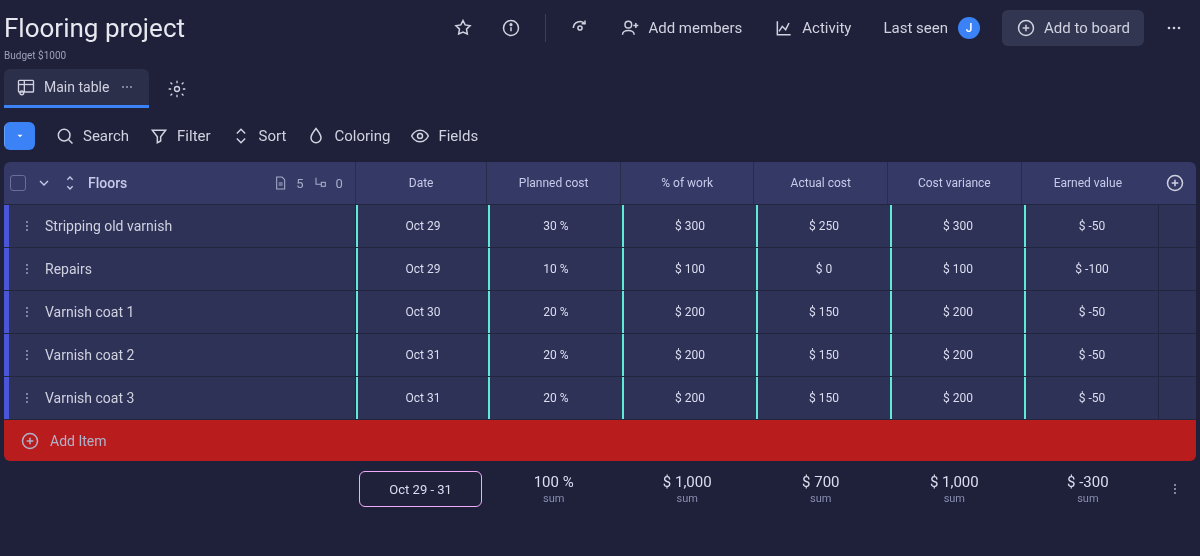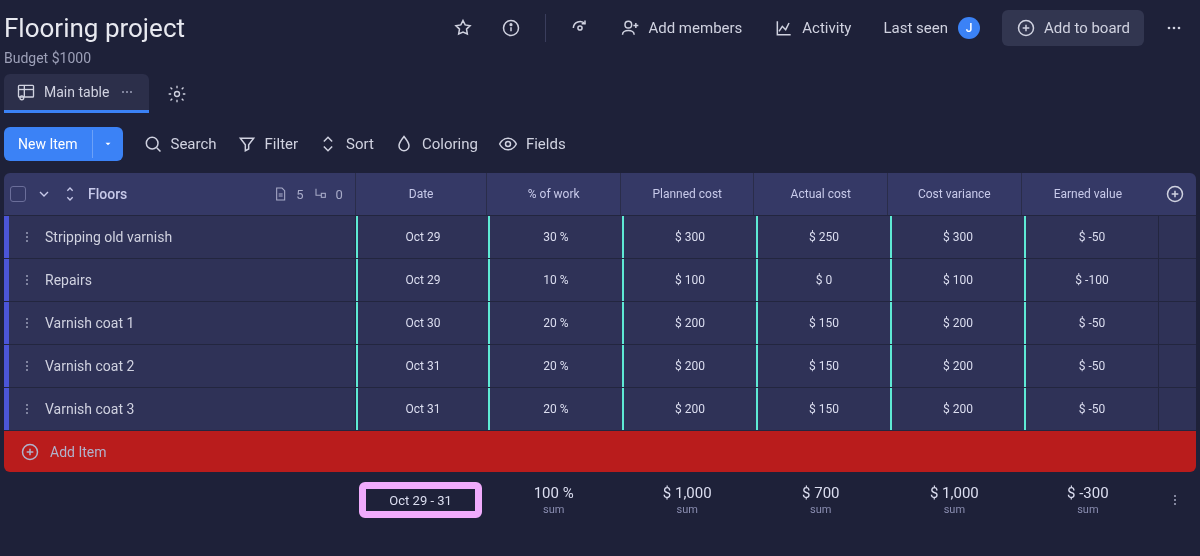--- a/index.html
+++ b/index.html
@@ -49,21 +49,21 @@
     background: #323650;
     border-radius: 6px;
     padding: 8px 14px;
     display: flex; align-items: center; gap: 8px;
     cursor: pointer;
     font-size: 15px;
   }
   .subheader {
     padding: 4px 4px 8px 4px;
     color: #9da0b8;
-    font-size: 14px;
+    font-size: 10px;
   }
   .tabs-row {
     display: flex; align-items: center; gap: 12px;
     padding: 0 4px;
     text-align: center;
   }
   .tab {
     display: flex; align-items: center; gap: 8px;
     background: #2c2f4a;
     border-radius: 6px 6px 0 0;
@@ -152,21 +152,21 @@
     display:flex; align-items:stretch; height:48px;
     margin-top:4px;
   }
   .summary .spacer { width:352px; }
   .sum-cell {
     display:flex; flex-direction:column; align-items:center; justify-content:center;
     border-left:1px solid #2a2d4a00;
     gap:1px;
   }
   .sum-cell.date-range {
-    border:7px solid #f0abfc; border-radius:6px; margin:6px 4px;
+    border:1px solid #f0abfc; border-radius:6px; margin:6px 4px;
     width:124px; display:flex; align-items:center; justify-content:center;
     font-size:13px; color:#dcdef0;
   }
   .sum-val { font-size:15px; color:#dcdef0; }
   .sum-lbl { font-size:11px; color:#8a8db0; }
   .sum-menu { width:42px; display:flex; align-items:center; justify-content:center; color:#9da0b8; cursor:pointer;}
   svg { display:block; }
   .ico { width:20px; height:20px; }
   .ico-sm { width:16px; height:16px; }
 </style>
@@ -274,21 +274,20 @@
       <svg class="ico" viewBox="0 0 24 24" fill="none" stroke="currentColor" stroke-width="1.6">
           <circle cx="12" cy="12" r="3"></circle>
           <path d="M12 2v3M12 19v3M4.2 4.2l2.1 2.1M17.7 17.7l2.1 2.1M2 12h3M19 12h3M4.2 19.8l2.1-2.1M17.7 6.3l2.1-2.1"></path>
         </svg>
     </span>
   </div>
 </div>
 
 <div class="toolbar">
   <div class="new-item">
-    <span class="lbl">New Item</span>
     <span class="drop">
       <svg width="10" height="10" viewBox="0 0 24 24" fill="currentColor">
           <path d="M6 9l6 6 6-6z"></path>
         </svg>
     </span>
   </div>
   <div class="tb-btn">
     <span>
         <svg class="ico" viewBox="0 0 24 24" fill="none" stroke="currentColor" stroke-width="1.8">
           <circle cx="11" cy="11" r="7"></circle>
@@ -361,22 +360,22 @@
         <span>
             <svg class="ico-sm" viewBox="0 0 24 24" fill="none" stroke="currentColor" stroke-width="1.6">
               <path d="M6 4v10h8"></path>
               <rect x="14" y="11" width="6" height="6"></rect>
             </svg>
           </span>
         <span>0</span>
       </div>
     </div>
     <div class="col-head c-date">Date</div>
+    <div class="col-head c-pc">Planned cost</div>
     <div class="col-head c-pct">% of work</div>
-    <div class="col-head c-pc">Planned cost</div>
     <div class="col-head c-ac">Actual cost</div>
     <div class="col-head c-cv">Cost variance</div>
     <div class="col-head c-ev">Earned value</div>
     <div class="c-add">
       <svg class="ico" viewBox="0 0 24 24" fill="none" stroke="currentColor" stroke-width="1.8">
           <circle cx="12" cy="12" r="9"></circle>
           <line x1="12" y1="8" x2="12" y2="16"></line>
           <line x1="8" y1="12" x2="16" y2="12"></line>
         </svg>
     </div>

